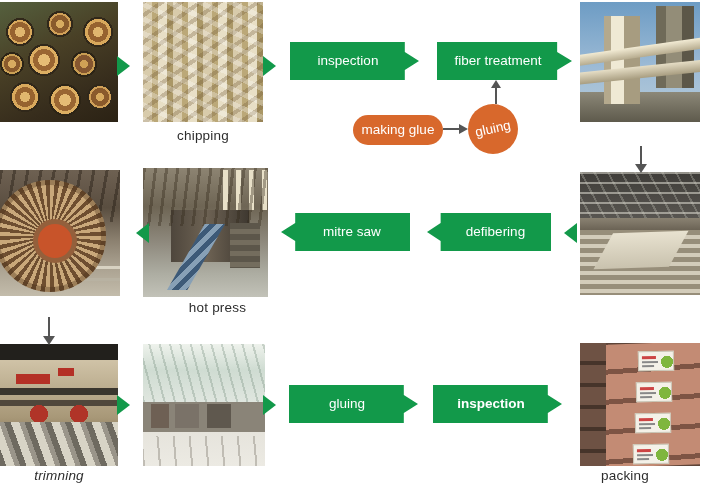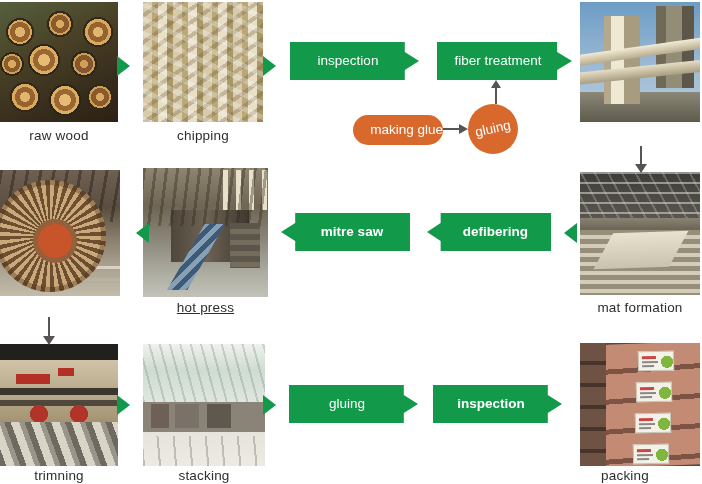--- a/index.html
+++ b/index.html
@@ -113,65 +113,62 @@
     linear-gradient(#cc4444,#cc4444) 3px 4px/14px 3px no-repeat,
     linear-gradient(#888888,#888888) 3px 9px/16px 2px no-repeat,
     linear-gradient(#888888,#888888) 3px 13px/12px 2px no-repeat,#f4f1e8;}
 
   
   .banner{position:absolute;background:var(--green);color:#fff;font-size:13.5px;}
   .banner .banner-label{display:block;width:100%;text-align:center;line-height:38px;}
   .banner.right{clip-path:polygon(0 0,89% 0,89% 26%,100% 50%,89% 74%,89% 100%,0 100%);}
   .banner.right .banner-label{padding-right:13px;}
   .banner.left{clip-path:polygon(11% 0,100% 0,100% 100%,11% 100%,11% 74%,0 50%,11% 26%);}
-  .banner.left .banner-label{padding-left:13px;font-weight:bold;}
+  .banner.left .banner-label{padding-left:13px;}
   .tri{position:absolute;width:13px;height:20px;background:var(--green);}
   .tri.r{clip-path:polygon(0 0,100% 50%,0 100%);}
   .tri.l{clip-path:polygon(100% 0,0 50%,100% 100%);}
 
   
   .pill{position:absolute;background:var(--orange);color:#fff;border-radius:15px;
-        text-align:right;font-size:13.5px;line-height:30px;}
+        text-align:center;font-size:13.5px;line-height:30px;}
   .circle{position:absolute;background:var(--orange);color:#fff;border-radius:50%;
         text-align:center;font-size:13.5px;line-height:50px;}
   .circle .rot{display:block;transform:rotate(-12deg);}
 
   
   .gline{position:absolute;background:var(--gray);}
   .ghead{position:absolute;background:var(--gray);}
   .ghead.up{clip-path:polygon(50% 0,100% 100%,0 100%);}
   .ghead.down{clip-path:polygon(0 0,100% 0,50% 100%);}
   .ghead.rt{clip-path:polygon(0 0,100% 50%,0 100%);}
 </style>
 </head>
 <body>
 
 <div class="canvas">
 
   <div class="photo raw-wood" style="left:0;top:2px;width:118px;height:120px;"></div>
-  <div class="caption" style="left:0;top:128px;width:118px;">raw wood</div>
 
   <div class="photo chipping" style="left:143px;top:2px;width:120px;height:120px;"></div>
   <div class="caption" style="left:143px;top:128px;width:120px;text-align:center;">chipping</div>
 
   <div class="photo fibre-drying" style="left:580px;top:2px;width:120px;height:120px;"></div>
 
   <div class="photo cooling" style="left:0;top:170px;width:120px;height:126px;"></div>
 
   <div class="photo hot-press" style="left:143px;top:168px;width:125px;height:129px;"></div>
-  <div class="caption" style="left:143px;top:300px;width:125px;text-decoration:underline;">hot press</div>
+  <div class="caption" style="left:155px;top:300px;width:125px;">hot press</div>
 
   <div class="photo mat-formation" style="left:580px;top:172px;width:120px;height:123px;"></div>
-  <div class="caption" style="left:580px;top:300px;width:120px;">mat formation</div>
 
   <div class="photo trimming" style="left:0;top:344px;width:118px;height:122px;"></div>
-  <div class="caption" style="left:0;top:468px;width:118px;">trimning</div>
+  <div class="caption" style="left:0;top:468px;width:118px;font-style:italic;">trimning</div>
 
   <div class="photo stacking" style="left:143px;top:344px;width:122px;height:122px;"></div>
-  <div class="caption" style="left:143px;top:468px;width:122px;">stacking</div>
 
   <div class="photo packing" style="left:580px;top:343px;width:120px;height:123px;">
     <span class="pk-label" style="left:58px;top:8px;"></span>
     <span class="pk-label" style="left:56px;top:39px;"></span>
     <span class="pk-label" style="left:55px;top:70px;"></span>
     <span class="pk-label" style="left:53px;top:101px;"></span>
   </div>
   <div class="caption" style="left:565px;top:468px;width:120px;">packing</div>
 
   <div class="banner right" style="left:290px;top:42px;width:129px;height:38px;">

